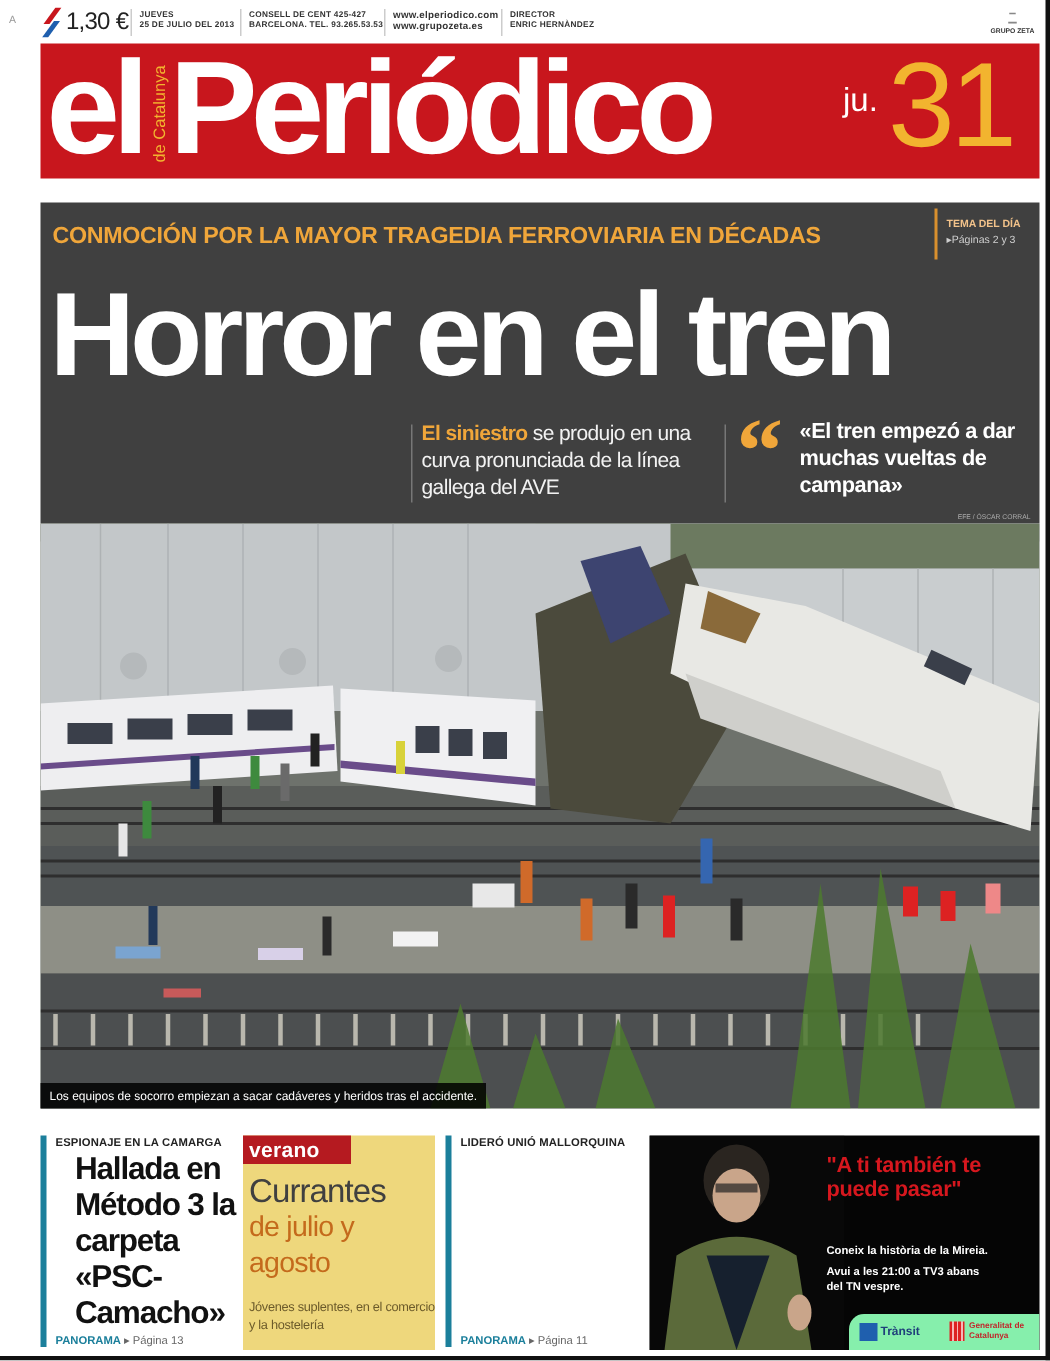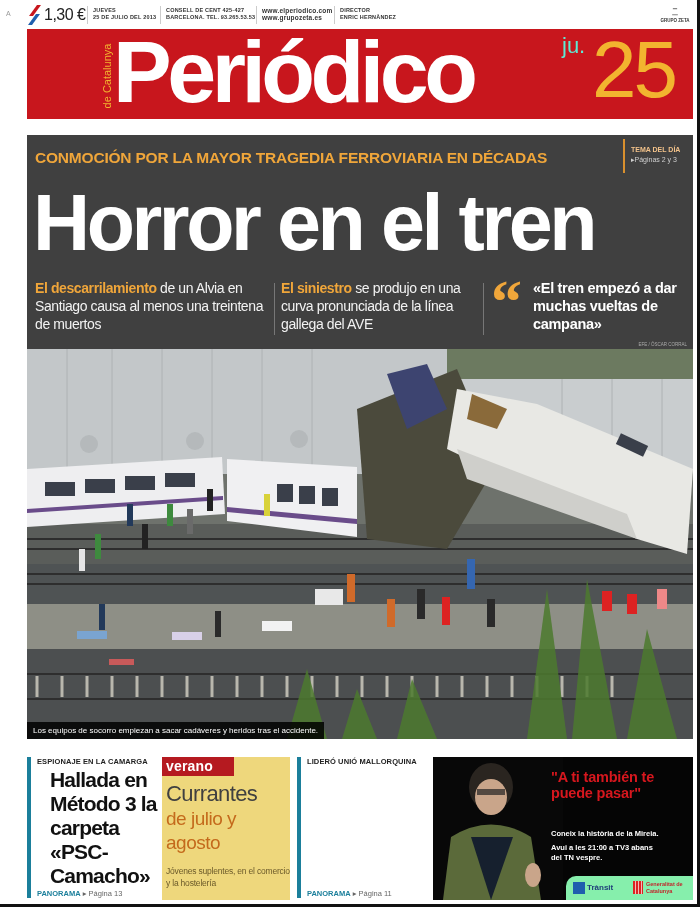--- a/index.html
+++ b/index.html
@@ -17,21 +17,21 @@
   .grupo-logo { position: absolute; right: 10px; top: 6px; width: 30px; text-align: center; }
   .grupo-logo .glyph { font-size: 14px; color: #888; line-height: 12px; }
   .grupo-logo .txt { font-size: 4.5px; color: #333; font-weight: bold; }
 
   
   .masthead { position: absolute; left: 27px; top: 29px; width: 666px; height: 90px; background: #c8161d; }
   .mast-el { position: absolute; left: 4px; top: -8px; font-size: 88px; font-weight: bold; color: #fff; letter-spacing: -5px; }
   .mast-catalunya { position: absolute; left: 74px; top: 8px; width: 12px; height: 78px; }
   .mast-catalunya span { position: absolute; left: 50%; top: 50%; transform: translate(-50%,-50%) rotate(-90deg); white-space: nowrap; font-size: 11px; color: #f2b42f; }
   .mast-periodico { position: absolute; left: 86px; top: -8px; font-size: 88px; font-weight: bold; color: #fff; letter-spacing: -4.5px; }
-  .mast-day { position: absolute; left: 535px; top: 4px; font-size: 22px; color: #5eead4; }
+  .mast-day { position: absolute; left: 535px; top: 25px; font-size: 22px; color: #ffffff; }
   .mast-date { position: absolute; left: 565px; top: -4px; font-size: 80px; color: #f2b42f; font-weight: normal; letter-spacing: -3px; line-height: 90px; }
 
   
   .story { position: absolute; left: 27px; top: 135px; width: 666px; height: 214px; background: #404040; }
   .kicker { position: absolute; left: 8px; top: 14px; font-size: 15.5px; font-weight: bold; color: #f0a63a; letter-spacing: -0.2px; }
   .tema-bar { position: absolute; left: 596px; top: 4px; width: 2px; height: 34px; background: #d9902e; }
   .tema-title { position: absolute; left: 604px; top: 11px; font-size: 7px; font-weight: bold; color: #f2c28a; }
   .tema-pages { position: absolute; left: 604px; top: 21px; font-size: 7px; color: #cfcfcf; }
   .headline { position: absolute; left: 6px; top: 38px; font-size: 79px; font-weight: bold; color: #fff; letter-spacing: -3.4px; white-space: nowrap; line-height: 100px; }
   .sub { position: absolute; top: 144px; font-size: 14px; line-height: 18px; color: #f2f2f2; letter-spacing: -0.4px; }
@@ -104,38 +104,36 @@
       <div>DIRECTOR</div>
       <div>ENRIC HERNÀNDEZ</div>
     </div>
     <div class="grupo-logo">
       <div class="glyph">ﾆ</div>
       <div class="txt">GRUPO ZETA</div>
     </div>
   </div>
 
   <div class="masthead">
+    <span class="mast-el">el</span>
     <div class="mast-catalunya">
         <span>de Catalunya</span>
       </div>
     <span class="mast-periodico">Periódico</span>
     <span class="mast-day">ju.</span>
-    <span class="mast-date">25</span>
+    <span class="mast-date">31</span>
   </div>
 
   <div class="story">
     <div class="kicker">CONMOCIÓN POR LA MAYOR TRAGEDIA FERROVIARIA EN DÉCADAS</div>
     <div class="tema-bar"></div>
     <div class="tema-title">TEMA DEL DÍA</div>
     <div class="tema-pages">▸Páginas 2 y 3</div>
     <div class="headline">Horror en el tren</div>
 
-    <div class="sub" style="left:8px; width:240px;">
-      <b>El descarrilamiento</b><span> de un Alvia en Santiago causa  al menos una treintena de muertos</span>
-    </div>
     <div class="sub-sep" style="left:247px"></div>
     <div class="sub" style="left:254px; width:200px;">
       <b>El siniestro</b><span> se produjo en una curva pronunciada de la línea gallega del AVE</span>
     </div>
     <div class="sub-sep" style="left:456px"></div>
     <div class="quote-mark">“</div>
     <div class="quote-text" style="width:156px;">«El tren empezó a dar muchas vueltas de campana»</div>
     <div class="photo-credit">EFE / ÓSCAR CORRAL</div>
   </div>
 

